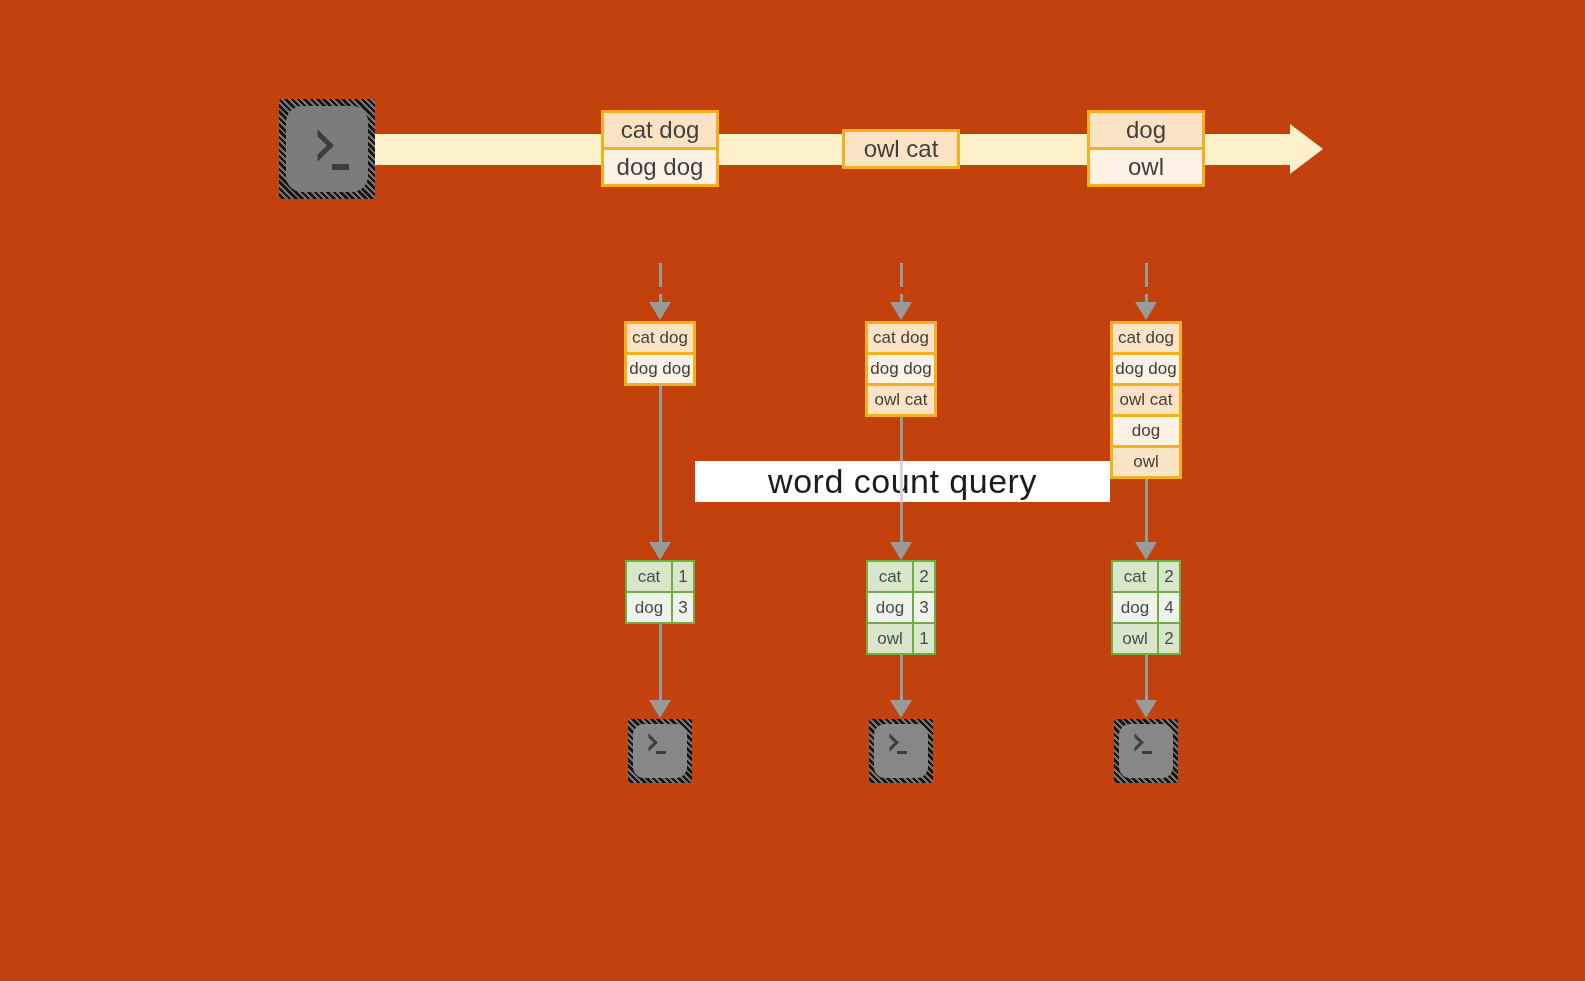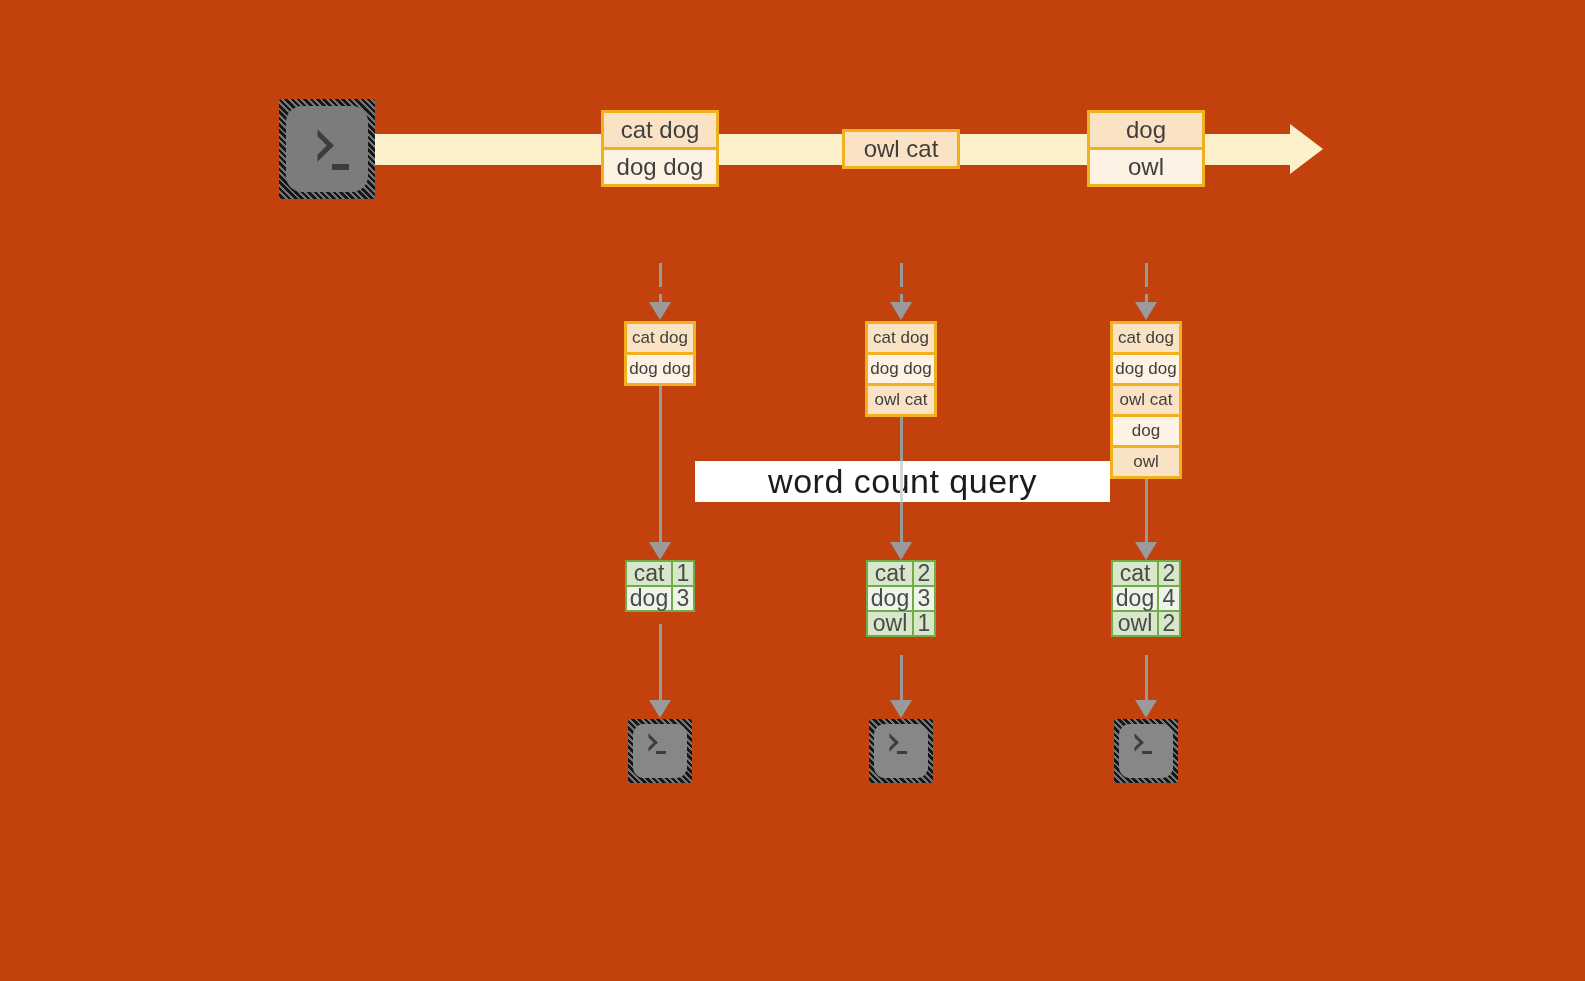--- a/index.html
+++ b/index.html
@@ -39,21 +39,21 @@
   
   .seg{position:absolute;width:3px;background:#9a9a9a;z-index:1;}
   .tri{position:absolute;width:0;height:0;z-index:2;
     border-left:11px solid transparent;border-right:11px solid transparent;border-top:18px solid #9a9a9a;}
   
   .query{position:absolute;left:695px;top:461px;width:415px;height:41px;background:#ffffff;z-index:2;
     display:flex;align-items:center;justify-content:center;font-size:34px;color:#1c1c1c;letter-spacing:0.5px;}
   .query-line{position:absolute;top:0;bottom:0;width:3px;background:#d6d6d6;}
   
   .gtable{position:absolute;background:#71ad47;display:grid;grid-template-columns:44px 20px;gap:2px;padding:2px;z-index:3;}
-  .gcell{height:23px;display:flex;align-items:center;justify-content:center;font-size:23px;color:#4a4a4a;}
+  .gcell{height:29px;display:flex;align-items:center;justify-content:center;font-size:17px;color:#4a4a4a;}
   .gcell.r0{background:#d8e7c9;}
   .gcell.r1{background:#eef4e9;}
   .gcell.r2{background:#d8e7c9;}
 </style>
 </head>
 <body>
 
 <div class="stage">
 
   <div class="band"></div>

